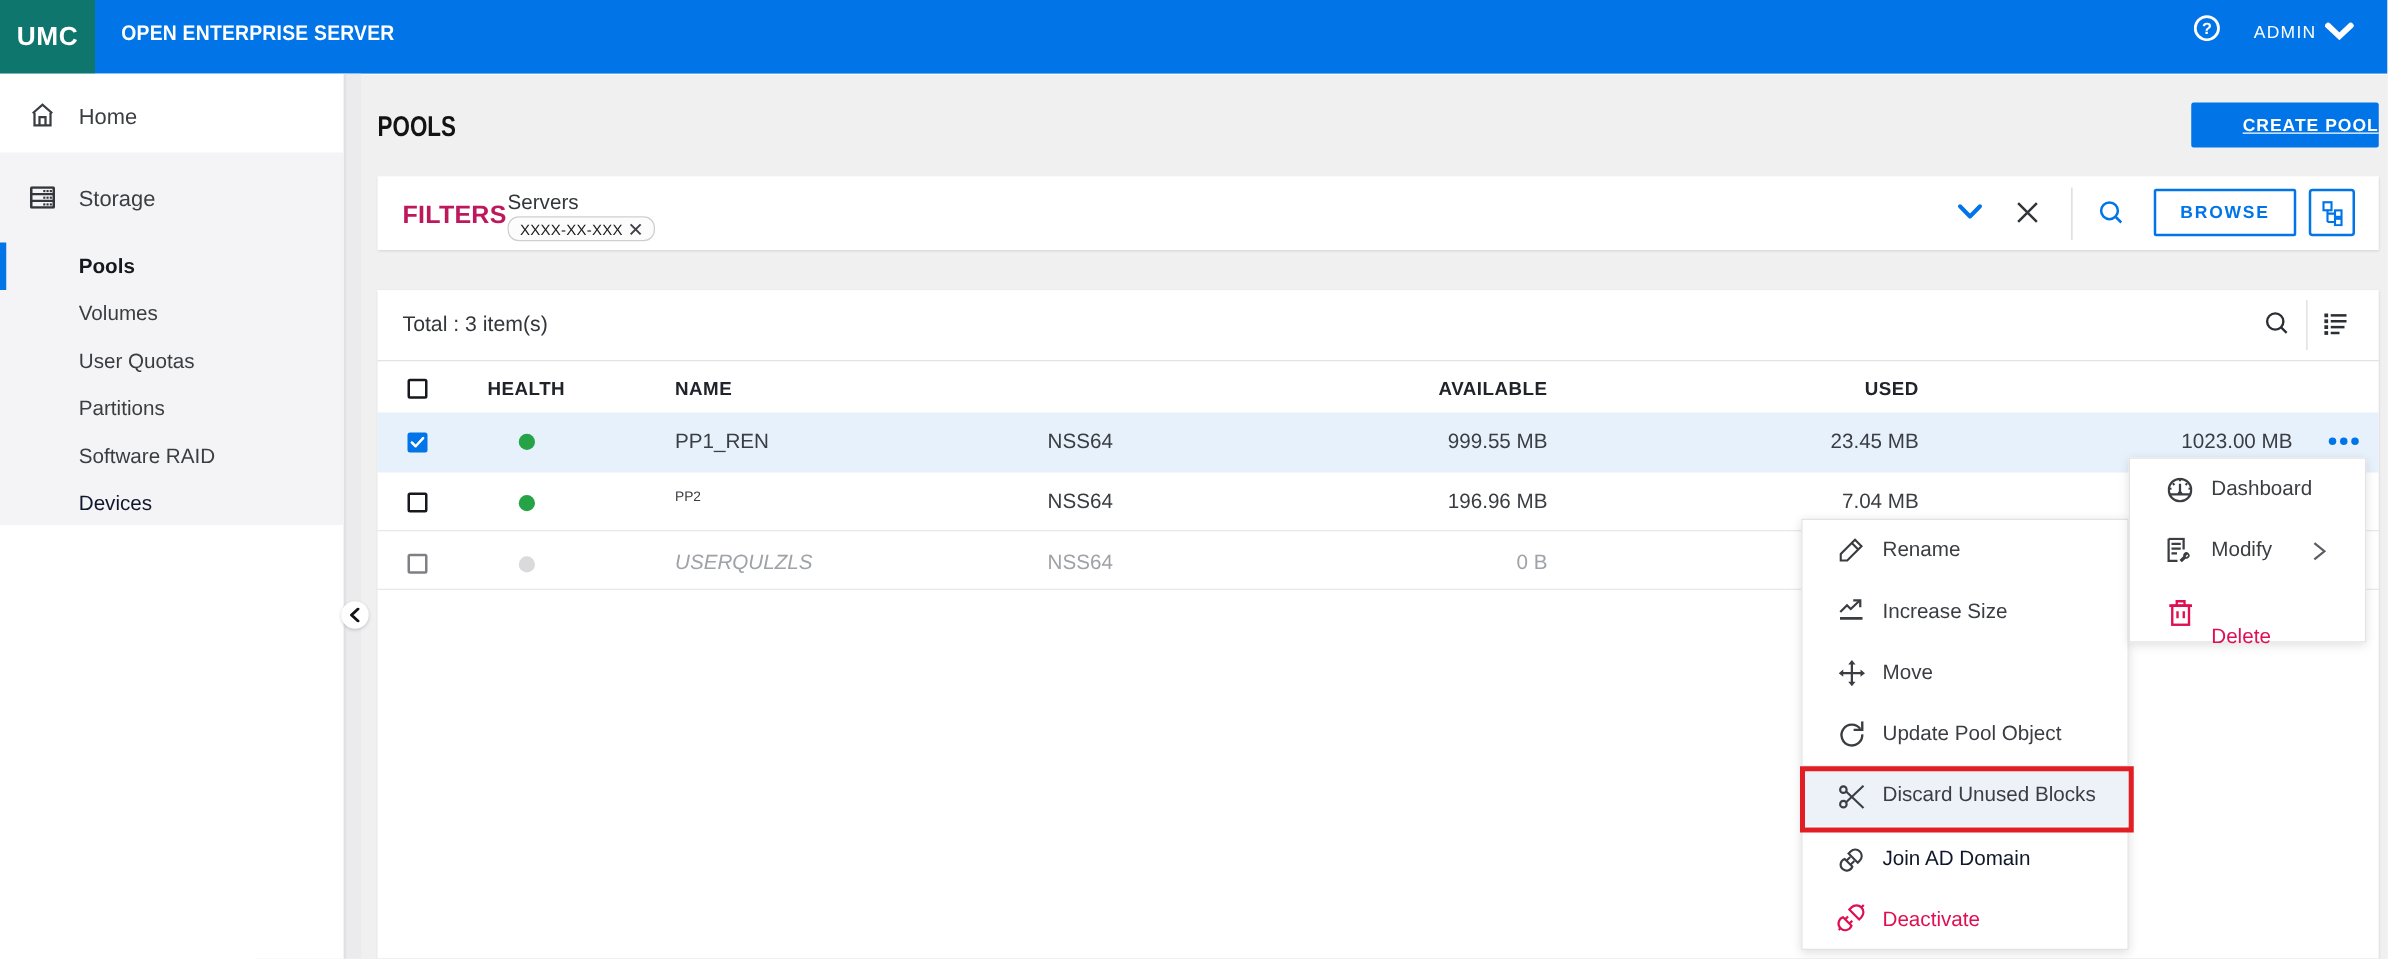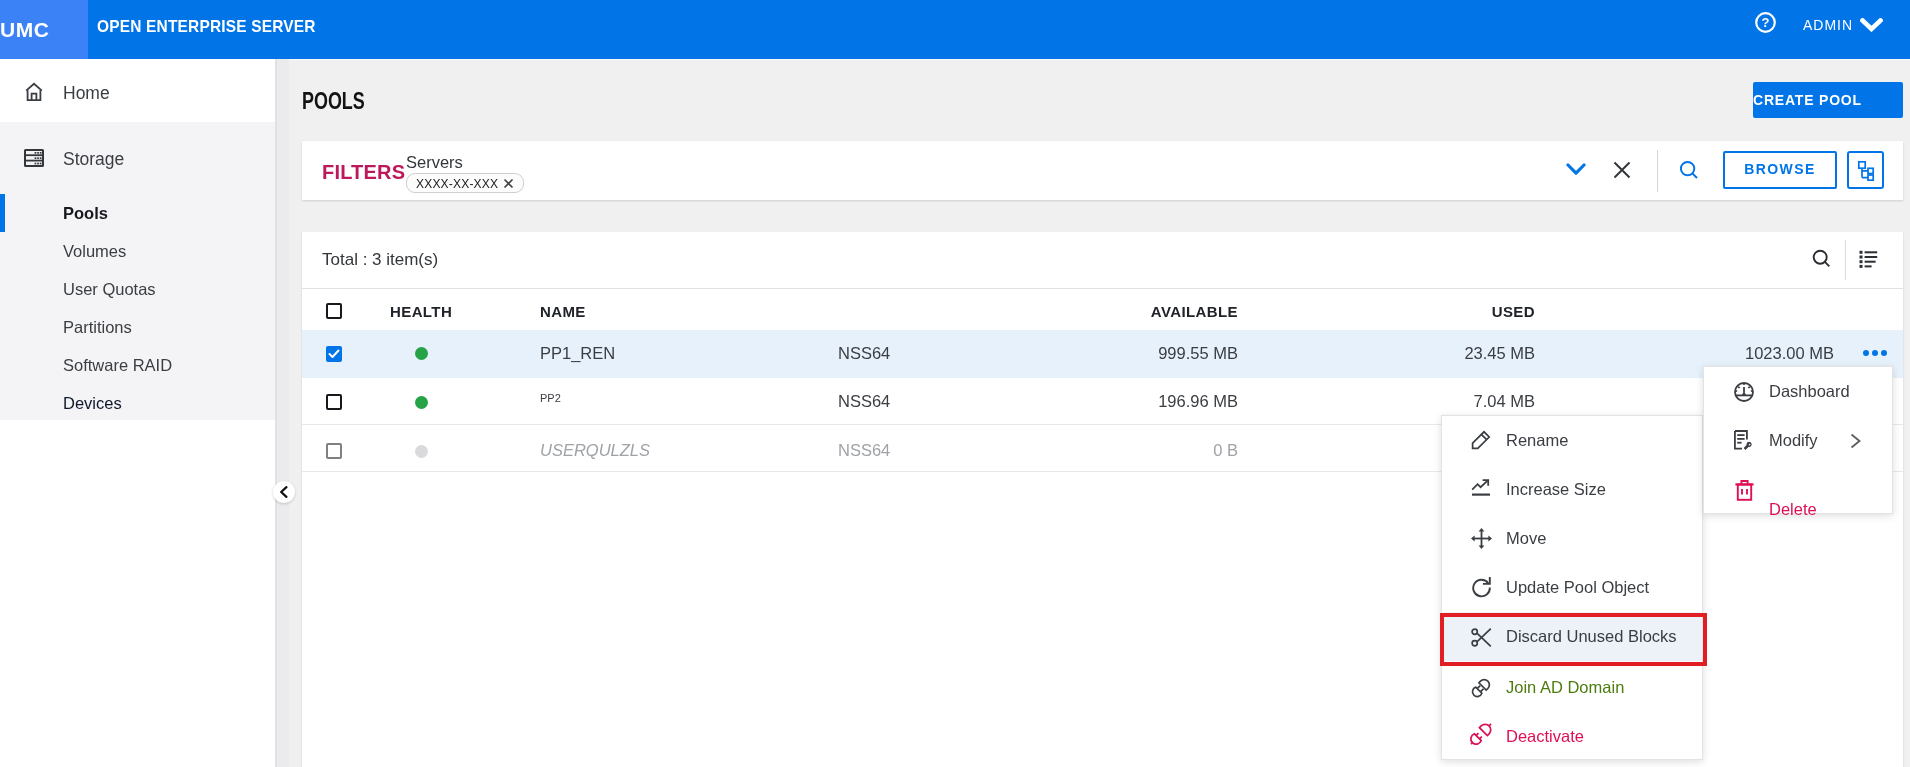--- a/index.html
+++ b/index.html
@@ -5,21 +5,21 @@
 *{margin:0;padding:0;box-sizing:border-box;}
 html,body{width:1910px;height:767px;font-family:"Liberation Sans",sans-serif;background:#f0f0f1;overflow:hidden;}
 .abs{position:absolute;}
 body{position:relative;}
 .ic{display:block;}
 </style>
 </head>
 <body>
 
 <div class="abs" style="left:0;top:0;width:1910px;height:59px;background:#0174e8;"></div>
-<div class="abs" style="left:0;top:0;width:88px;height:59px;background:#3b82f6;color:#fff;font-size:21px;font-weight:bold;letter-spacing:0.5px;text-align:left;line-height:59px;">UMC</div>
+<div class="abs" style="left:0;top:0;width:76px;height:59px;background:#0f766e;color:#fff;font-size:21px;font-weight:bold;letter-spacing:0.5px;text-align:center;line-height:59px;">UMC</div>
 <div class="abs" style="left:97px;top:0;height:54px;line-height:54px;color:#fff;font-size:17px;font-weight:bold;letter-spacing:0.2px;transform:scaleX(0.91);transform-origin:0 50%;">OPEN ENTERPRISE SERVER</div>
 <svg class="abs ic" style="left:1755px;top:12px;" width="21" height="21" viewBox="0 0 21 21">
   <circle cx="10.5" cy="10.5" r="9.3" fill="none" stroke="#fff" stroke-width="2.2"></circle>
   <text x="10.5" y="15.2" text-anchor="middle" font-family="Liberation Sans" font-size="13px" font-weight="bold" fill="#fff">?</text>
 </svg>
 <div class="abs" style="left:1803px;top:0;height:50px;line-height:50px;color:#fff;font-size:14px;font-weight:normal;letter-spacing:1px;">ADMIN</div>
 <svg class="abs ic" style="left:1860px;top:18px;" width="23" height="14" viewBox="0 0 23 14">
   <polyline points="2.5,2.5 11.5,11 20.5,2.5" fill="none" stroke="#fff" stroke-width="4.6" stroke-linecap="square"></polyline>
 </svg>
 
@@ -61,21 +61,21 @@
 <div class="abs" style="left:63px;top:318px;font-size:16.5px;color:#3a3d42;">Partitions</div>
 <div class="abs" style="left:63px;top:356px;font-size:16.5px;color:#3a3d42;">Software RAID</div>
 <div class="abs" style="left:63px;top:394px;font-size:16.5px;color:#0f172a;text-align:center;">Devices</div>
 
 <div class="abs" style="left:273px;top:481px;width:22px;height:22px;border-radius:50%;background:#fff;box-shadow:0 1px 3px rgba(0,0,0,0.18);"></div>
 <svg class="abs ic" style="left:278px;top:486px;" width="12" height="12" viewBox="0 0 12 12">
   <polyline points="8.4,1.2 3.2,6 8.4,10.8" fill="none" stroke="#111317" stroke-width="2.3" stroke-linecap="round" stroke-linejoin="round"></polyline>
 </svg>
 
 <div class="abs" style="left:302px;top:88px;font-size:23px;font-weight:bold;color:#131313;letter-spacing:0px;transform:scaleX(0.78);transform-origin:0 0;">POOLS</div>
-<div class="abs" style="left:1753px;top:82px;width:150px;height:36px;background:#0174e8;border-radius:2px;color:#fff;font-size:14px;font-weight:bold;letter-spacing:0.8px;text-align:left;line-height:36px;">CREATE POOL</div>
+<div class="abs" style="left:1753px;top:82px;width:150px;height:36px;background:#0174e8;border-radius:2px;color:#fff;font-size:14px;font-weight:bold;letter-spacing:0.8px;text-align:right;line-height:36px;text-decoration:underline;">CREATE POOL</div>
 
 <div class="abs" style="left:302px;top:141px;width:1601px;height:59px;background:#fff;box-shadow:0 1px 2px rgba(0,0,0,0.14);"></div>
 <div class="abs" style="left:322px;top:161px;font-size:20px;font-weight:bold;color:#be185d;letter-spacing:0.2px;">FILTERS</div>
 <div class="abs" style="left:406px;top:153px;font-size:16.5px;color:#33363b;">Servers</div>
 <div class="abs" style="left:406px;top:173px;width:118px;height:20px;background:#fcfcfd;border:1px solid #cfcfd1;border-radius:9px;"></div>
 <div class="abs" style="left:416px;top:177px;font-size:12px;color:#1a1a1a;letter-spacing:0.2px;">XXXX-XX-XXX</div>
 <svg class="abs ic" style="left:503px;top:178px;" width="11" height="11" viewBox="0 0 11 11">
   <path d="M1.5 1.5 L9.5 9.5 M9.5 1.5 L1.5 9.5" stroke="#3e4146" stroke-width="1.6"></path>
 </svg>
 <svg class="abs ic" style="left:1566px;top:163px;" width="20" height="13" viewBox="0 0 20 13">
@@ -161,21 +161,21 @@
 
 <div class="abs" style="left:1441px;top:415px;width:262px;height:345px;background:#fff;border:1px solid #e3e3e5;box-shadow:0 2px 8px rgba(0,0,0,0.13);"></div>
 
 <div class="abs" style="left:1442px;top:612px;width:260px;height:49px;background:#edf1f8;"></div>
 
 <div class="abs" style="left:1506px;top:431px;font-size:16.5px;color:#3a3d42;">Rename</div>
 <div class="abs" style="left:1506px;top:480px;font-size:16.5px;color:#3a3d42;">Increase Size</div>
 <div class="abs" style="left:1506px;top:529px;font-size:16.5px;color:#3a3d42;">Move</div>
 <div class="abs" style="left:1506px;top:578px;font-size:16.5px;color:#3a3d42;">Update Pool Object</div>
 <div class="abs" style="left:1506px;top:627px;font-size:16.5px;color:#3a3d42;">Discard Unused Blocks</div>
-<div class="abs" style="left:1506px;top:678px;font-size:16.5px;color:#4d7c0f;">Join AD Domain</div>
+<div class="abs" style="left:1506px;top:678px;font-size:16.5px;color:#0f172a;">Join AD Domain</div>
 <div class="abs" style="left:1506px;top:727px;font-size:16.5px;color:#de1053;">Deactivate</div>
 
 <svg class="abs ic" style="left:1471px;top:430px;" width="20" height="20" viewBox="0 0 20 20">
   <g fill="none" stroke="#3a3d42" stroke-width="1.7">
     <path d="M1.6 13.2 L1.6 18.4 L6.8 18.4 L18.2 7 L13 1.8 L1.6 13.2 Z"></path>
     <line x1="10.4" y1="4.4" x2="15.6" y2="9.6"></line>
   </g>
 </svg>
 <svg class="abs ic" style="left:1471px;top:479px;" width="20" height="20" viewBox="0 0 20 20">
   <g fill="none" stroke="#3a3d42" stroke-width="1.8">

